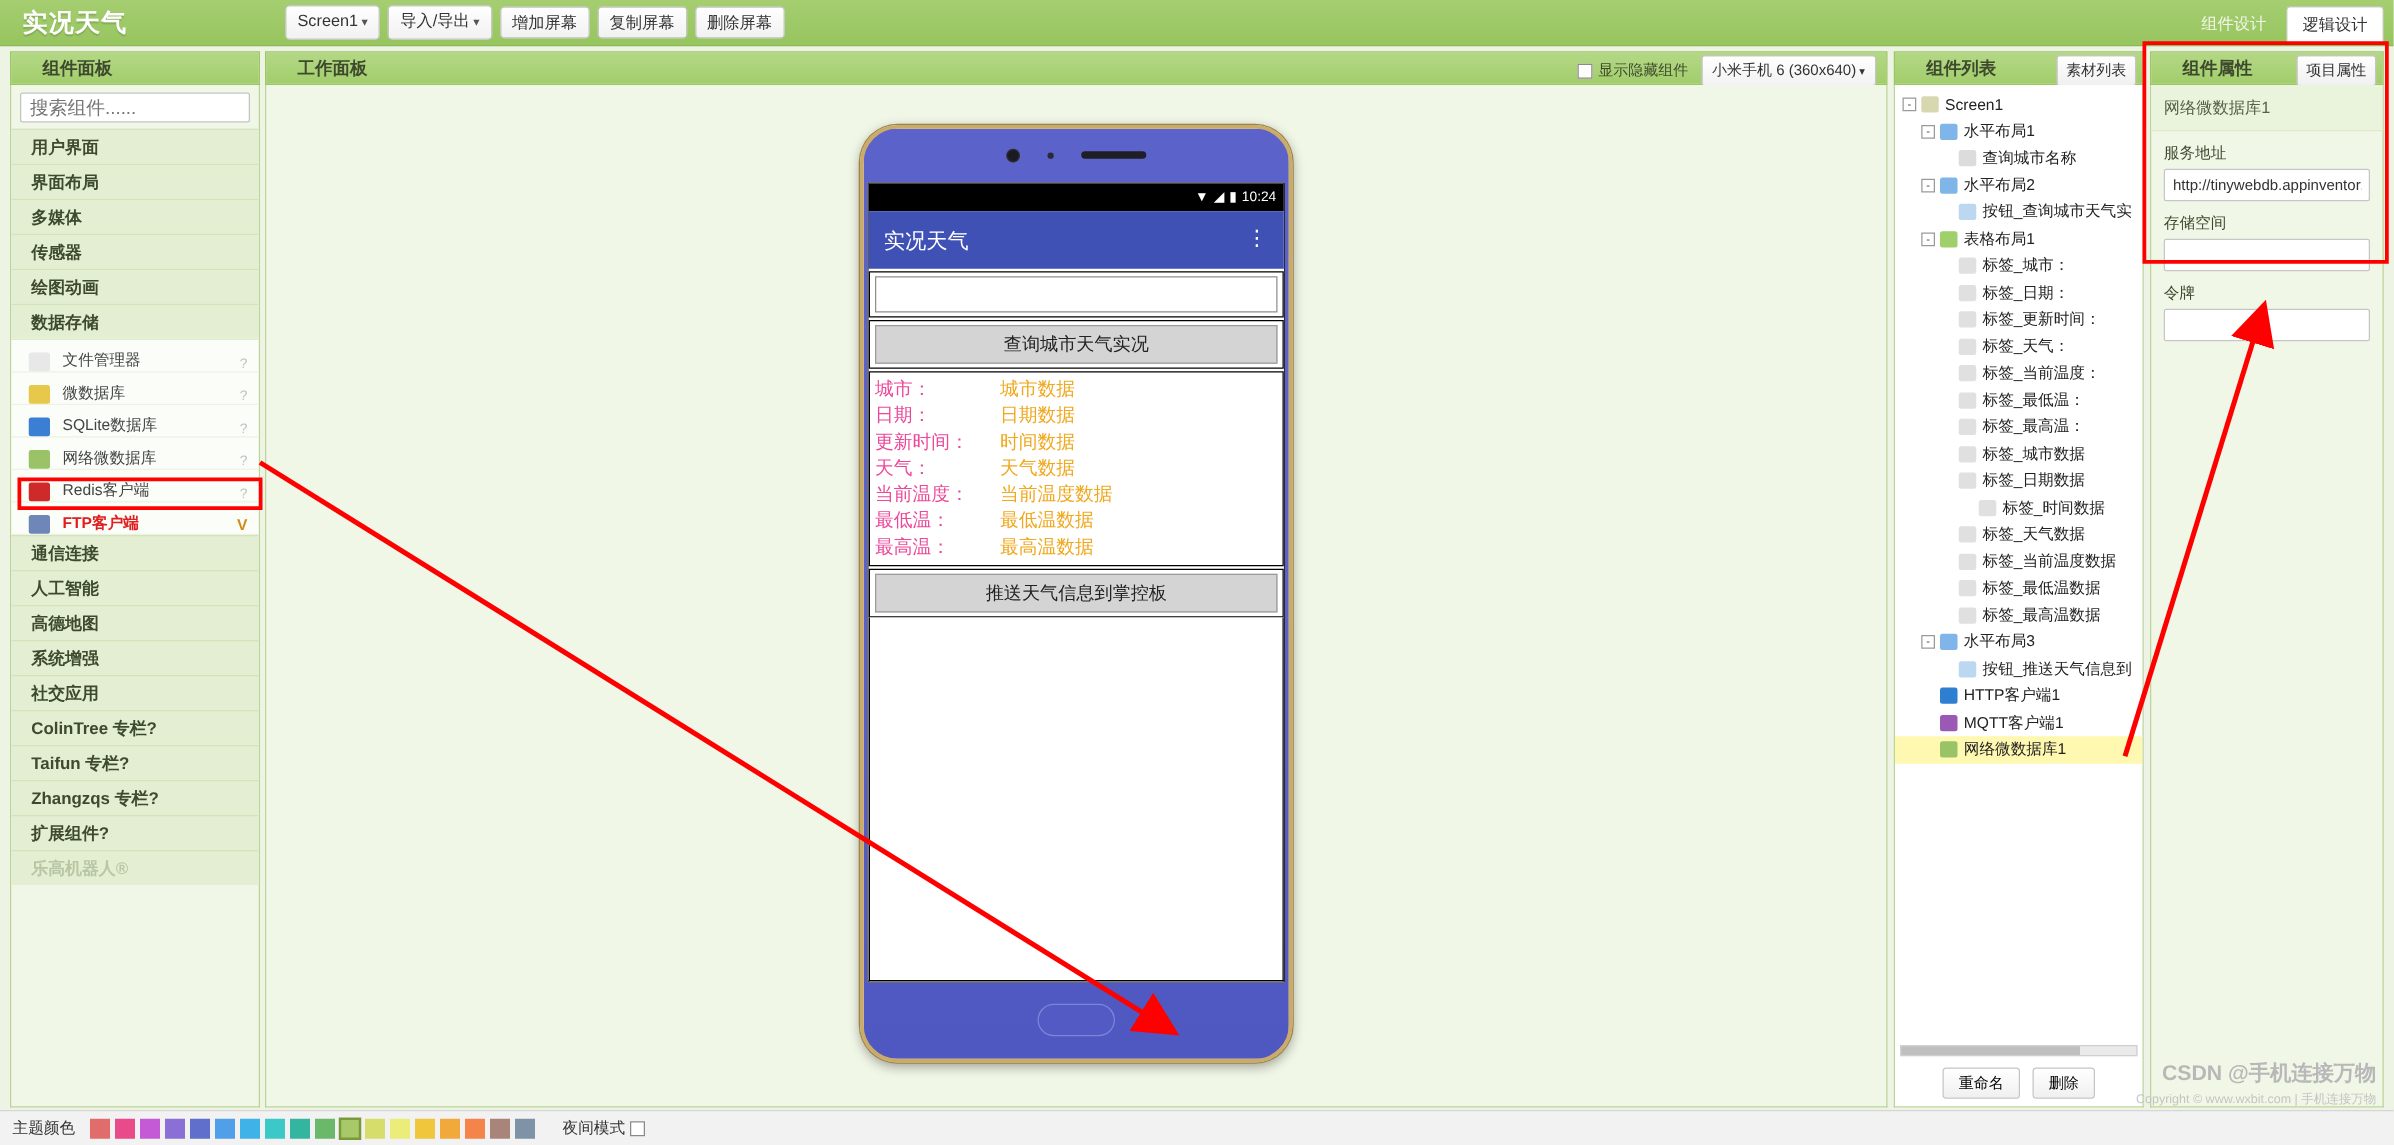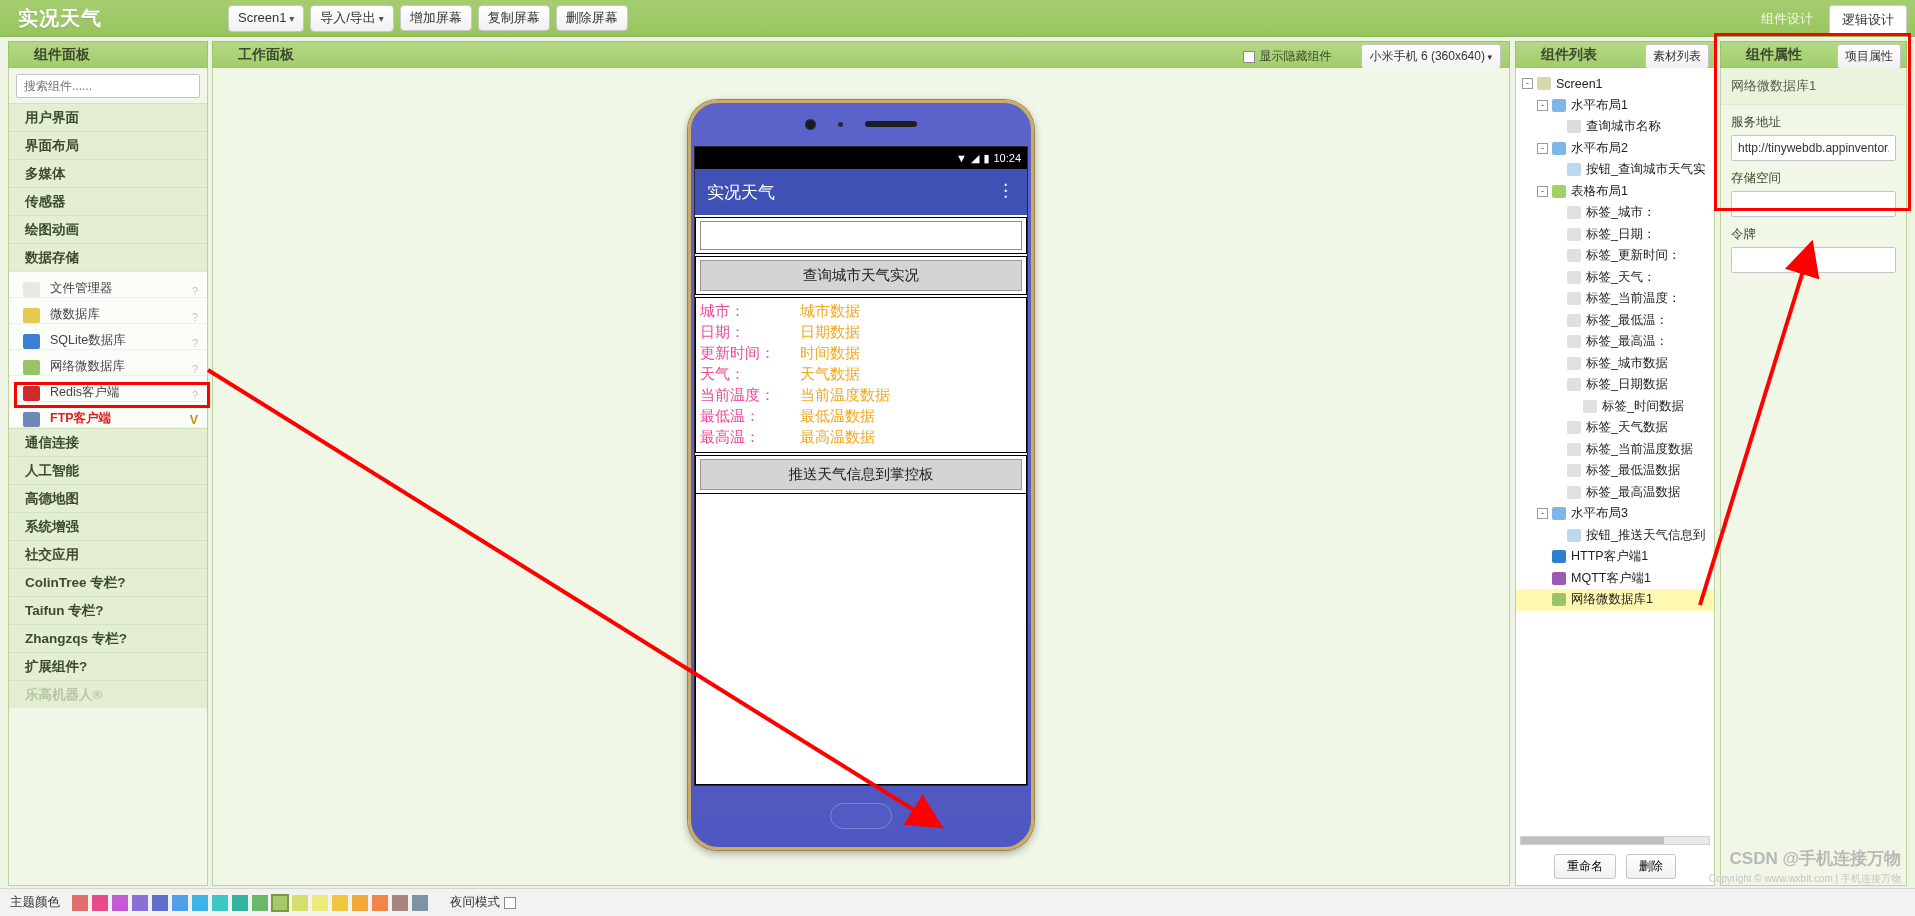--- a/index.html
+++ b/index.html
@@ -54,21 +54,21 @@
     position:absolute; left:8px; top:41px; width:200px; height:845px;
     display:flex; flex-direction:column;
   }
   .left-body {
     flex:1; background:#f1f7e7; border:1px solid #bcd49a; border-top:none;
     overflow:hidden;
   }
   .search-wrap { padding:6px 7px 5px 7px; }
   .search-input {
     width:100%; height:24px; border:1px solid #c3c3c3; border-radius:2px;
-    padding:0 7px; font-size:12px; color:#9a9a9a; background:#fff;
+    padding:0 7px; font-size:15px; color:#9a9a9a; background:#fff;
     font-family:inherit;
   }
   .cat {
     height:28px; display:flex; align-items:center; padding-left:16px;
     font-size:13.5px; font-weight:bold; color:#3e4a2d;
     background:#e3eed2; border-top:1px solid #d3e3ba;
     cursor:pointer;
   }
   .cat.dim { color:#b9c6a4; font-weight:bold; }
   .sub-list { background:#fbfdf8; border-top:1px solid #dfeacd; }
@@ -95,21 +95,21 @@
   .center-panel {
     position:absolute; left:212px; top:41px; width:1298px; height:845px;
     display:flex; flex-direction:column;
   }
   .center-head { position:relative; }
   .ch-right { position:absolute; right:8px; top:2px; display:flex; align-items:center; font-weight:normal; }
   .ch-right .chk { width:12px; height:12px; border:1px solid #8a8a8a; background:#fff; margin-right:5px; display:inline-block;}
   .ch-right .chk-label { font-size:12px; color:#3e4a2d; margin-right:10px; }
   .device-sel {
     background:linear-gradient(#fff,#f2f2f2); border:1px solid #c4c4c4;
-    border-radius:3px; padding:3px 8px; font-size:12px; color:#333;margin-left:19px;
+    border-radius:3px; padding:3px 8px; font-size:12px; color:#333;
   }
   .device-sel::after{ content:" ▾"; font-size:9px;}
   .canvas {
     flex:1; background:#f1f7e7; border:1px solid #bcd49a; border-top:none;
     position:relative; overflow:hidden;
   }
 
   
   .phone {
     position:absolute; left:calc(50% - 173px); top:32px;

